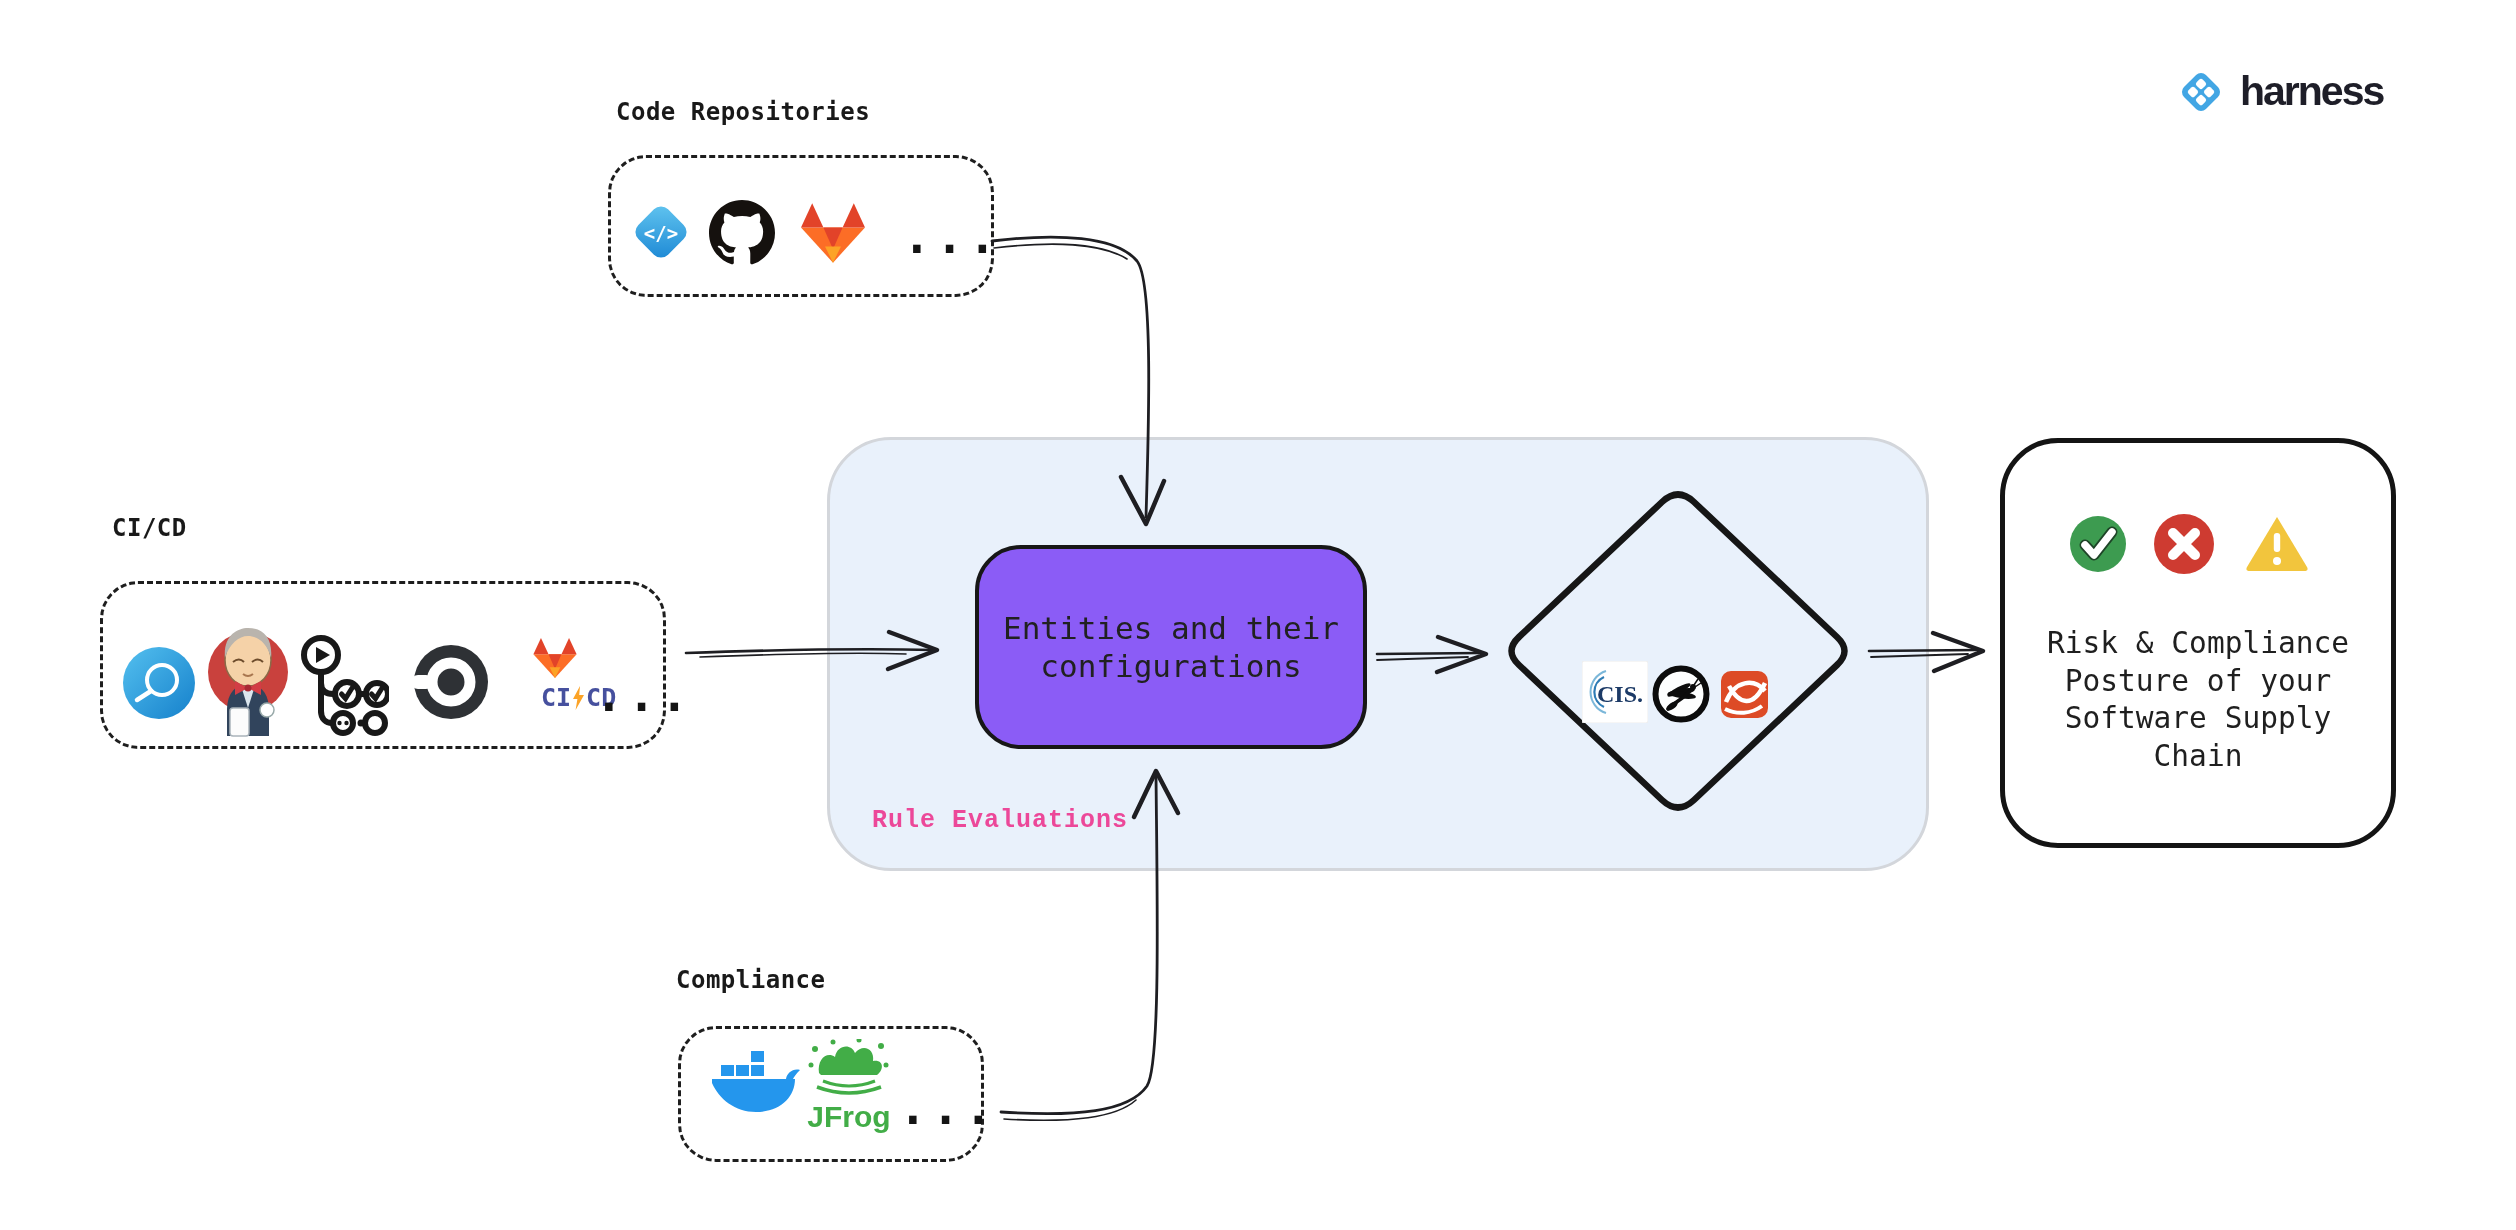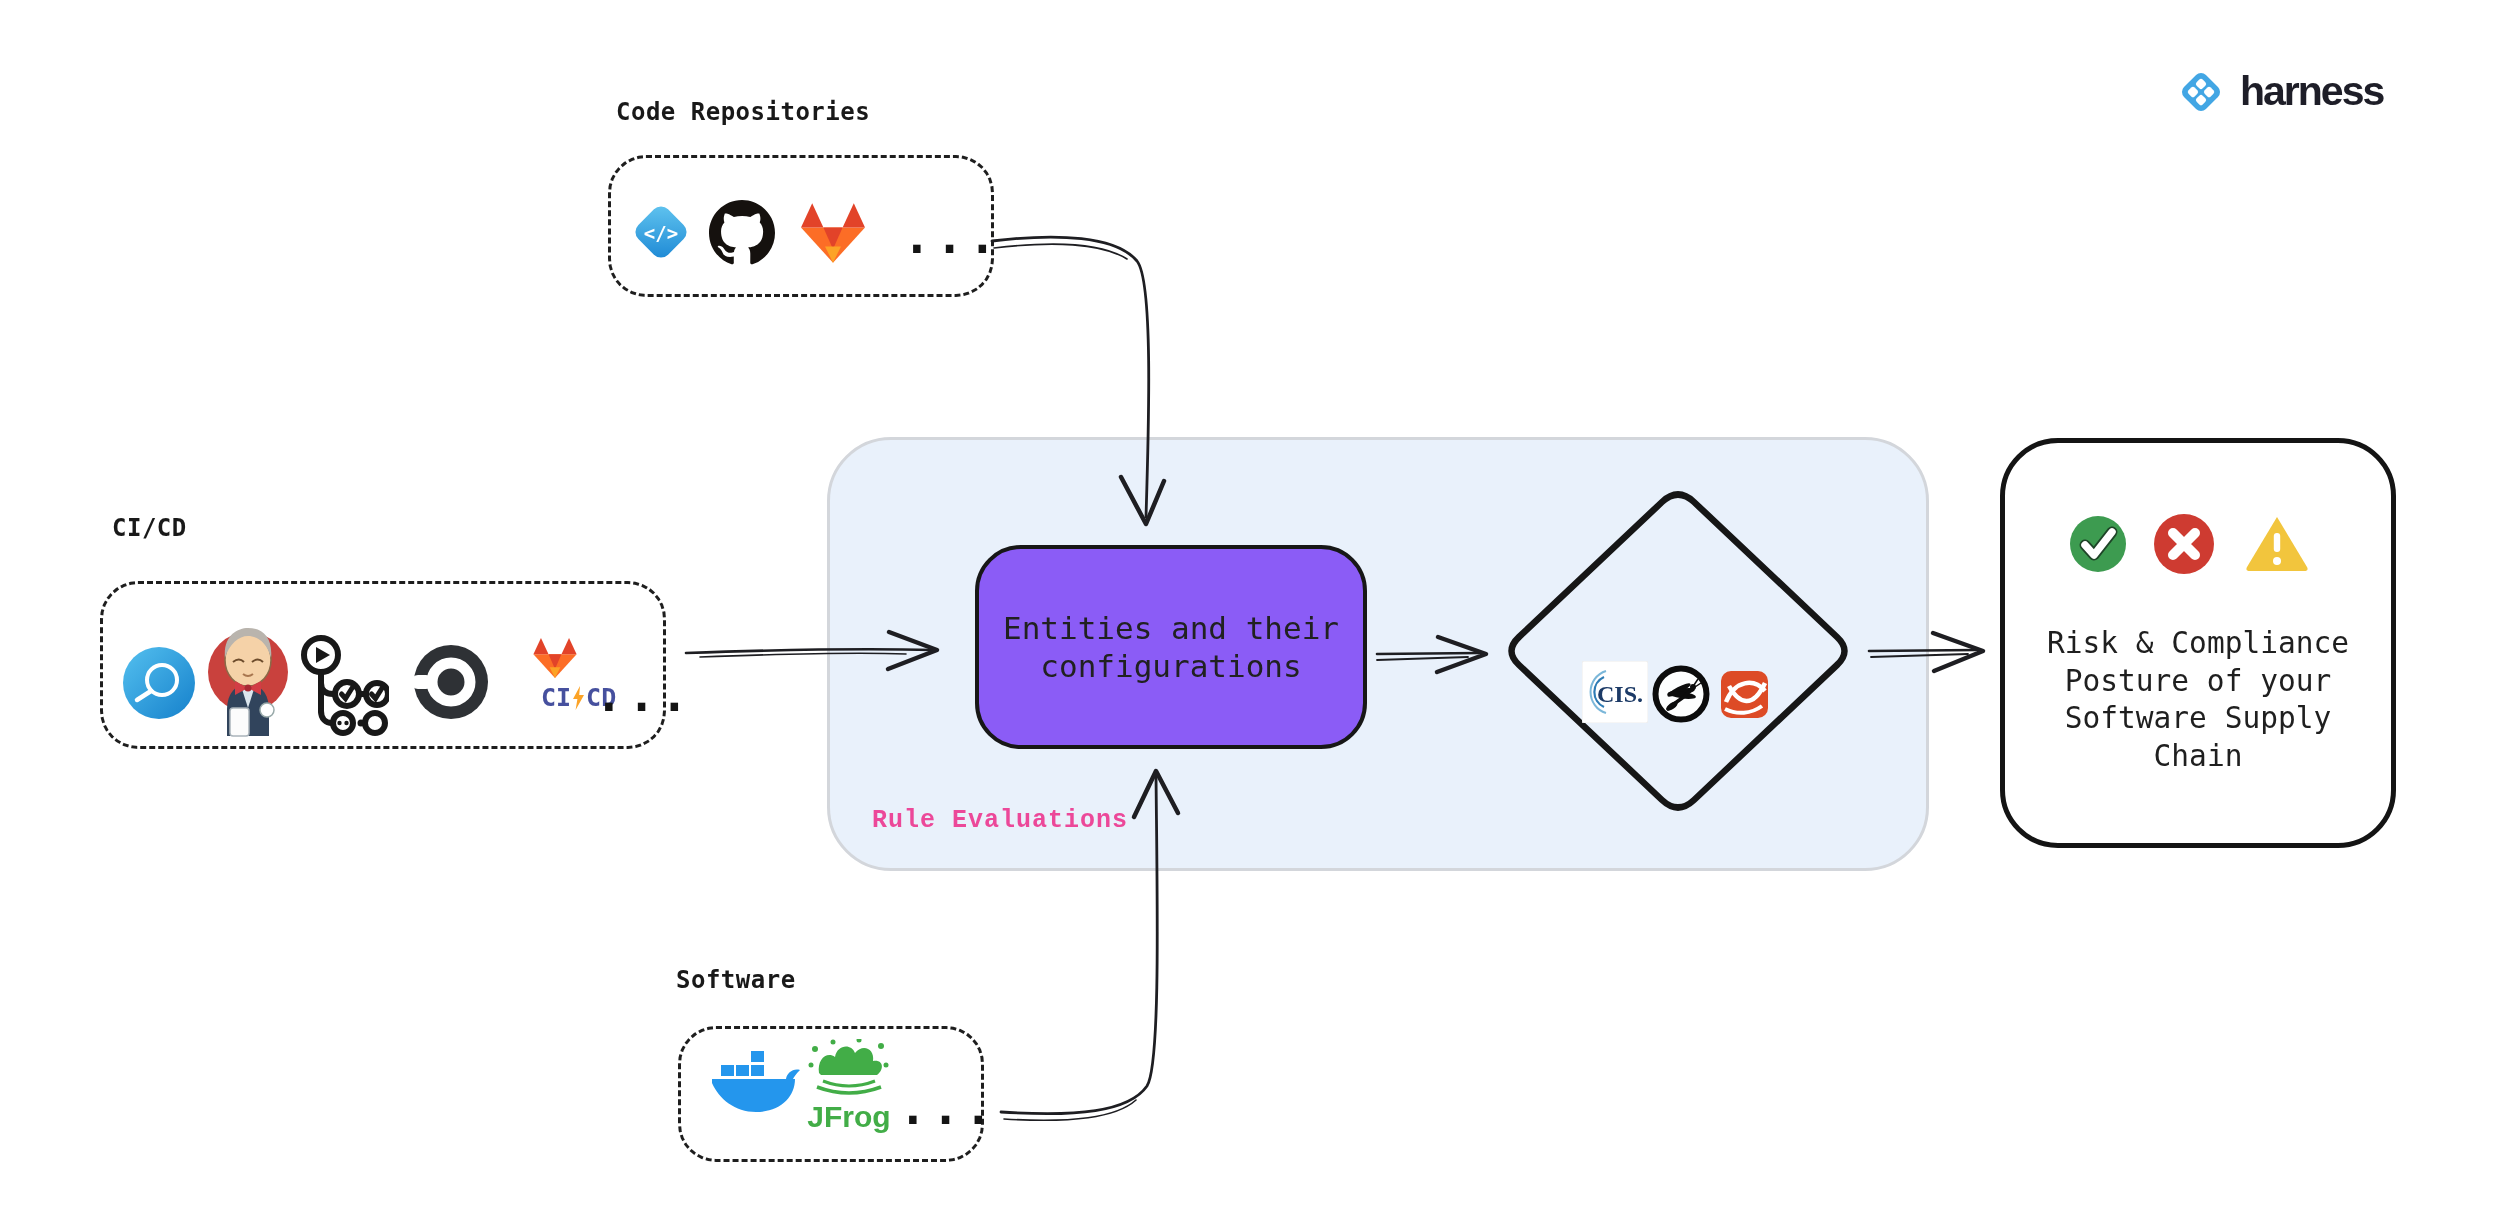--- a/index.html
+++ b/index.html
@@ -142,21 +142,21 @@
         <span>CI</span>
         <svg width="11" height="24" viewBox="0 0 11 24">
           <path d="M7 0 L0 13 L4.4 13 L2.6 24 L11 9 L6.2 9 Z" fill="#fca326"></path>
         </svg>
         <span>CD</span>
       </div>
     </div>
     <div class="dots" style="left:492px;top:88px;">...</div>
   </div>
 
-  <div class="group-label" style="left:676px;top:966px;">Software</div>
+  <div class="group-label" style="left:676px;top:966px;">Compliance</div>
   <div class="dashed-box" style="left:678px;top:1026px;width:300px;height:130px;">
     <svg class="abs" style="left:26px;top:20px;" width="94" height="80" viewBox="0 0 94 80">
       <g fill="#2496ed">
         <rect x="44" y="2" width="13" height="11"></rect>
         <rect x="14" y="16" width="13" height="11"></rect>
         <rect x="29" y="16" width="13" height="11"></rect>
         <rect x="44" y="16" width="13" height="11"></rect>
         <path d="M5 30 L79 30 C80 24 86 19 93 21 C89 25 87 28 86 30 L88 30 C88 48 73 63 49 63 C28 63 12 50 5 34 Z"></path>
       </g>
     </svg>

